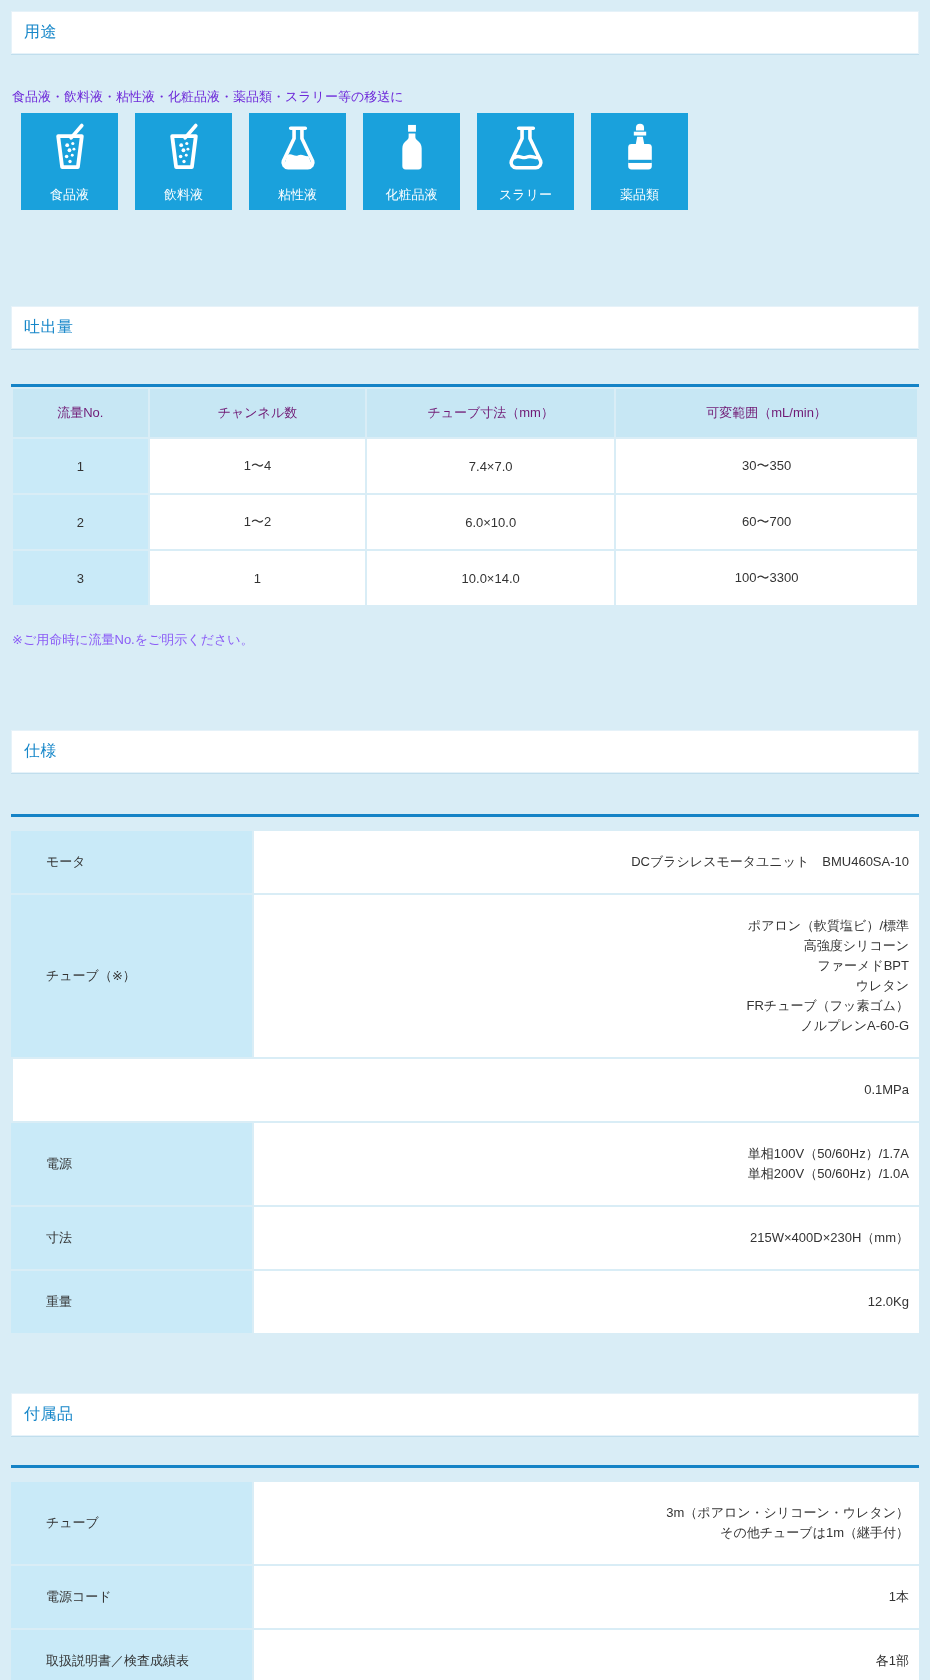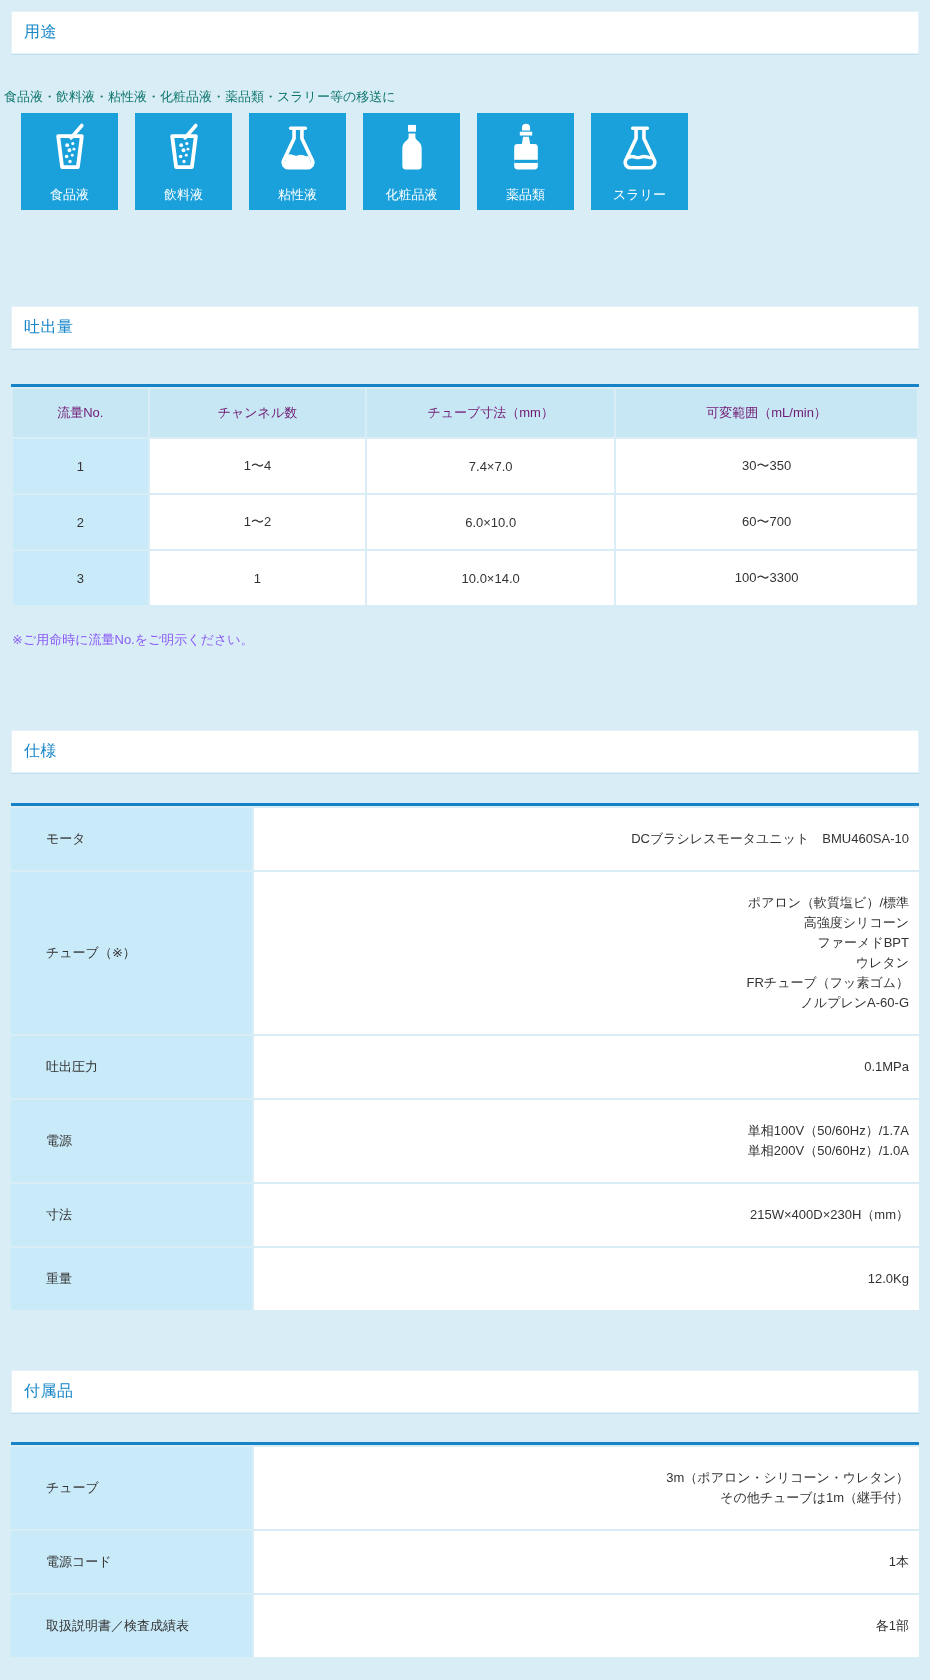--- a/index.html
+++ b/index.html
@@ -8,21 +8,21 @@
   .page { width:930px; height:1680px; background:#d9edf6; overflow:hidden; }
 
   .sec-header {
     margin:0 11px; height:43px; background:#ffffff;
     display:flex; align-items:center; padding-left:12px;
     border:1px solid #e6f2f9; box-shadow:0 1px 0 rgba(150,195,220,.35);
   }
   .sec-title { color:#1787c9; font-size:16px; letter-spacing:.5px; }
 
   .sec-usage .sec-header { margin-top:11px; }
-  .desc { margin:34px 0 7px 4px; font-size:13px; color:#0f766e; }
+  .desc { margin:34px 0 7px 12px; font-size:13px; color:#6d28d9; }
 
   .tiles { margin-left:21px; display:flex; gap:17px; }
   .tile {
     width:97px; height:97px; background:#1aa1dc; position:relative;
     display:flex; justify-content:center;
   }
   .tile .ticon { margin-top:8px; }
   .tile .tile-label {
     position:absolute; bottom:6px; left:0; right:0;
     text-align:center; color:#fff; font-size:13px;
@@ -36,21 +36,21 @@
     font-size:13px; color:#701a75; text-align:center;
   }
   table.flow-table td {
     background:#fff; height:54px; text-align:center; font-size:13px; color:#333;
   }
   table.flow-table td.rowhead { background:#c9eaf8; }
 
   .note { margin:24px 0 0 12px; font-size:13px; color:#8b5cf6; }
 
   .sec-specs .sec-header { margin-top:81px; }
-  .kv-table { margin:30px 11px 0; border-top:3px solid #1583c6; padding-top:2px; }
+  .kv-table { margin:41px 11px 0; border-top:3px solid #1583c6; padding-top:14px; }
   .kv-row { display:flex; margin-bottom:2px; }
   .kv-label {
     width:241px; background:#c9eaf8; display:flex; align-items:center;
     padding-left:35px; font-size:13px; color:#333; flex-shrink:0;
   }
   .kv-value {
     flex:1; background:#fff; margin-left:2px; padding:21px 10px 21px 28px;
     display:flex; flex-direction:column; justify-content:center;
     font-size:13px; color:#333; line-height:20px; min-height:62px;align-items:flex-end;
   }
@@ -109,34 +109,34 @@
         </div>
         <div class="tile">
           <span class="ticon"><svg width="54" height="54" viewBox="0 0 48 48">
               <rect x="20.5" y="3.5" width="7" height="6" fill="#fff"></rect>
               <path d="M21 11 v3.2 c0 1.1 -.6 2 -1.6 2.8 c-2.6 1.9 -4 4 -4 7.4 V40 a3 3 0 0 0 3 3 h11.2 a3 3 0 0 0 3 -3 V24.4 c0-3.4-1.4-5.5-4-7.4 c-1-.8-1.6-1.7-1.6-2.8 V11 Z" fill="#fff"></path>
             </svg></span>
           <span class="tile-label">化粧品液</span>
         </div>
         <div class="tile">
           <span class="ticon"><svg width="54" height="54" viewBox="0 0 48 48">
+              <path d="M17.5 6.5 h13 M20.5 6.5 v9 L11 35.5 a4.5 4.5 0 0 0 4.2 6 h17.6 a4.5 4.5 0 0 0 4.2 -6 L27.5 15.5 v-9" fill="none" stroke="#fff" stroke-width="3.2" stroke-linejoin="round" stroke-linecap="round"></path>
+              <path d="M14 32.5 c3.5-3 7 1.6 11 -.4 c3.8-1.9 7 1.2 9.5 .4" fill="none" stroke="#fff" stroke-width="3" stroke-linecap="round"></path>
+            </svg></span>
+          <span class="tile-label">スラリー</span>
+        </div>
+        <div class="tile">
+          <span class="ticon"><svg width="54" height="54" viewBox="0 0 48 48">
               <path d="M24 2.5 a3.6 3.6 0 0 1 3.6 3.6 V8.5 h-7.2 V6.1 A3.6 3.6 0 0 1 24 2.5 Z" fill="#fff"></path>
               <rect x="18.5" y="9.5" width="11" height="3.4" fill="#fff"></rect>
               <path d="M21.5 14 h5 l1.2 6.5 h-7.4 Z" fill="#fff"></path>
               <path d="M16.5 20.5 h15 a3 3 0 0 1 3 3 V40 a3 3 0 0 1 -3 3 h-15 a3 3 0 0 1 -3 -3 V23.5 a3 3 0 0 1 3 -3 Z" fill="#fff"></path>
               <rect x="13.5" y="34.5" width="21" height="2.8" fill="#1aa1dc"></rect>
             </svg></span>
           <span class="tile-label">薬品類</span>
-        </div>
-        <div class="tile">
-          <span class="ticon"><svg width="54" height="54" viewBox="0 0 48 48">
-              <path d="M17.5 6.5 h13 M20.5 6.5 v9 L11 35.5 a4.5 4.5 0 0 0 4.2 6 h17.6 a4.5 4.5 0 0 0 4.2 -6 L27.5 15.5 v-9" fill="none" stroke="#fff" stroke-width="3.2" stroke-linejoin="round" stroke-linecap="round"></path>
-              <path d="M14 32.5 c3.5-3 7 1.6 11 -.4 c3.8-1.9 7 1.2 9.5 .4" fill="none" stroke="#fff" stroke-width="3" stroke-linecap="round"></path>
-            </svg></span>
-          <span class="tile-label">スラリー</span>
         </div>
       </div>
   </section>
 
   <section class="sec-discharge">
     <div class="sec-header">
       <span class="sec-title">吐出量</span>
     </div>
     <div class="flow-table-wrap">
       <table class="flow-table">
@@ -195,21 +195,20 @@
           <div class="kv-value">
             <div>ポアロン（軟質塩ビ）/標準</div>
             <div>高強度シリコーン</div>
             <div>ファーメドBPT</div>
             <div>ウレタン</div>
             <div>FRチューブ（フッ素ゴム）</div>
             <div>ノルプレンA-60-G</div>
           </div>
         </div>
         <div class="kv-row">
-          <div class="kv-label">吐出圧力</div>
           <div class="kv-value">
             <div>0.1MPa</div>
           </div>
         </div>
         <div class="kv-row">
           <div class="kv-label">電源</div>
           <div class="kv-value">
             <div>単相100V（50/60Hz）/1.7A</div>
             <div>単相200V（50/60Hz）/1.0A</div>
           </div>

